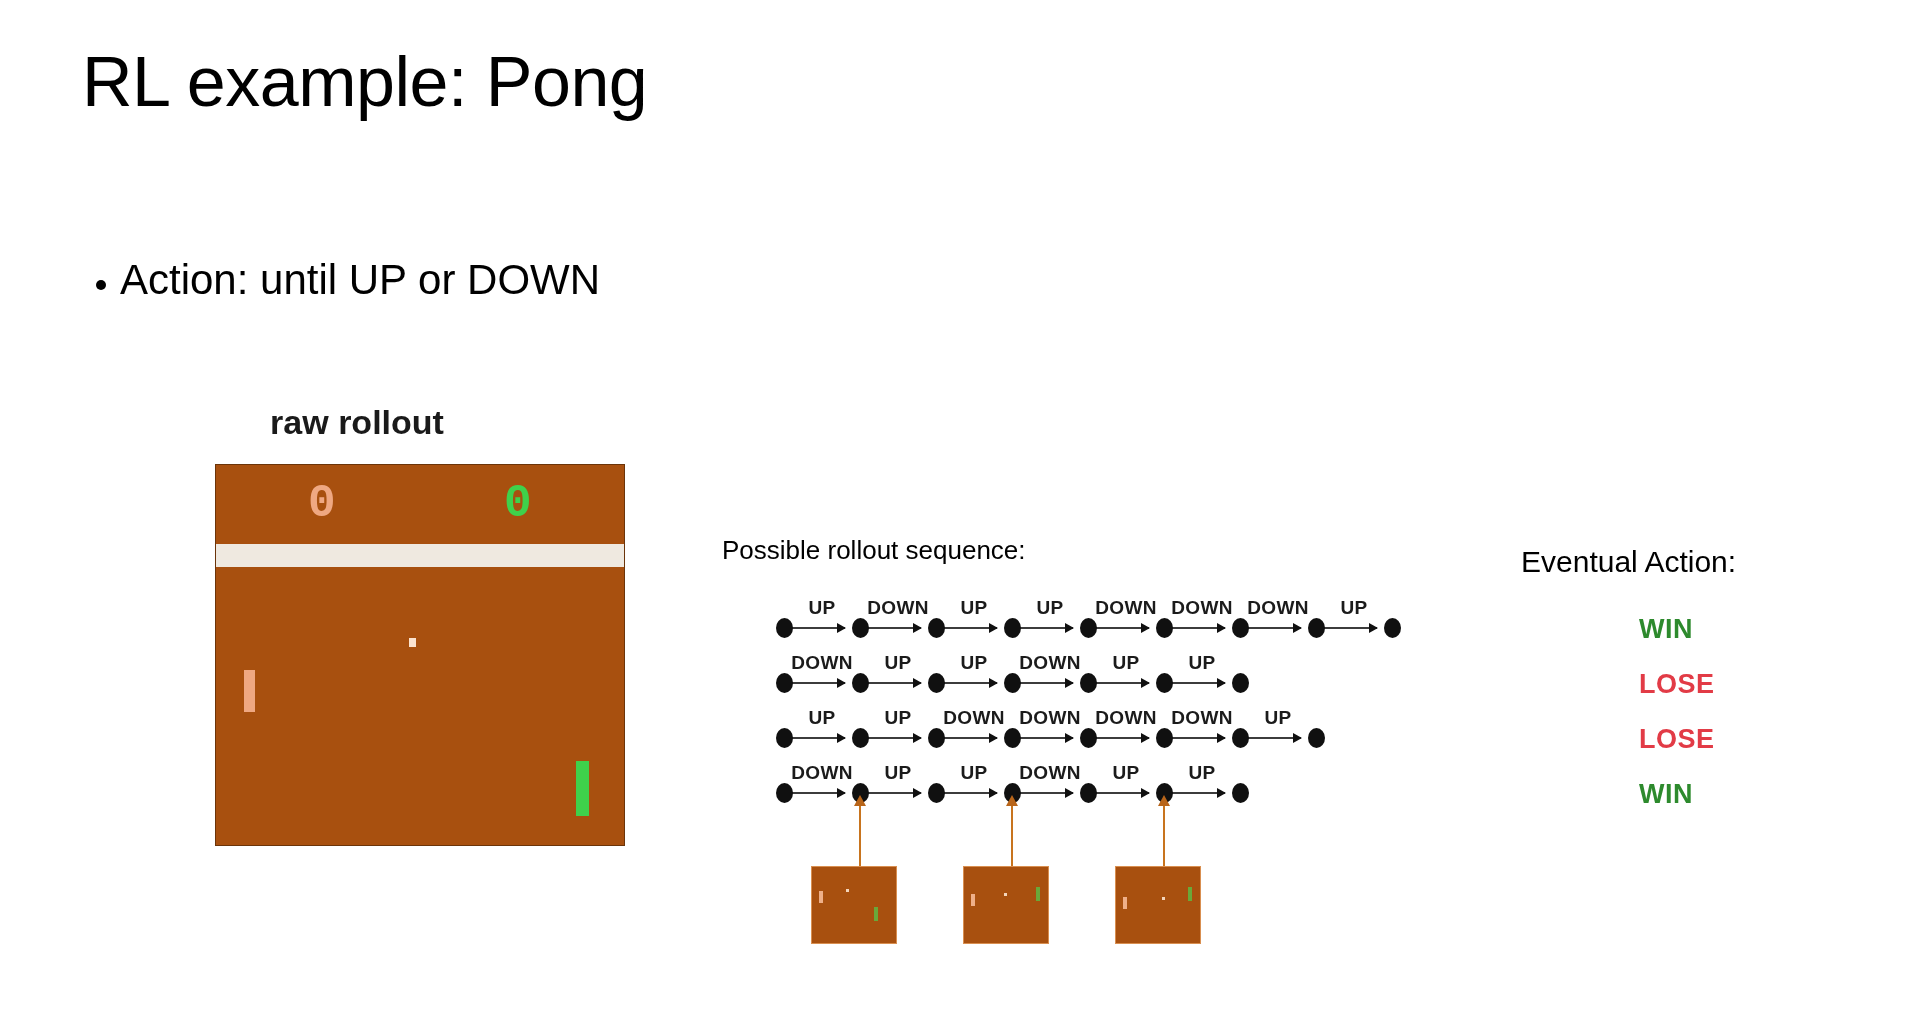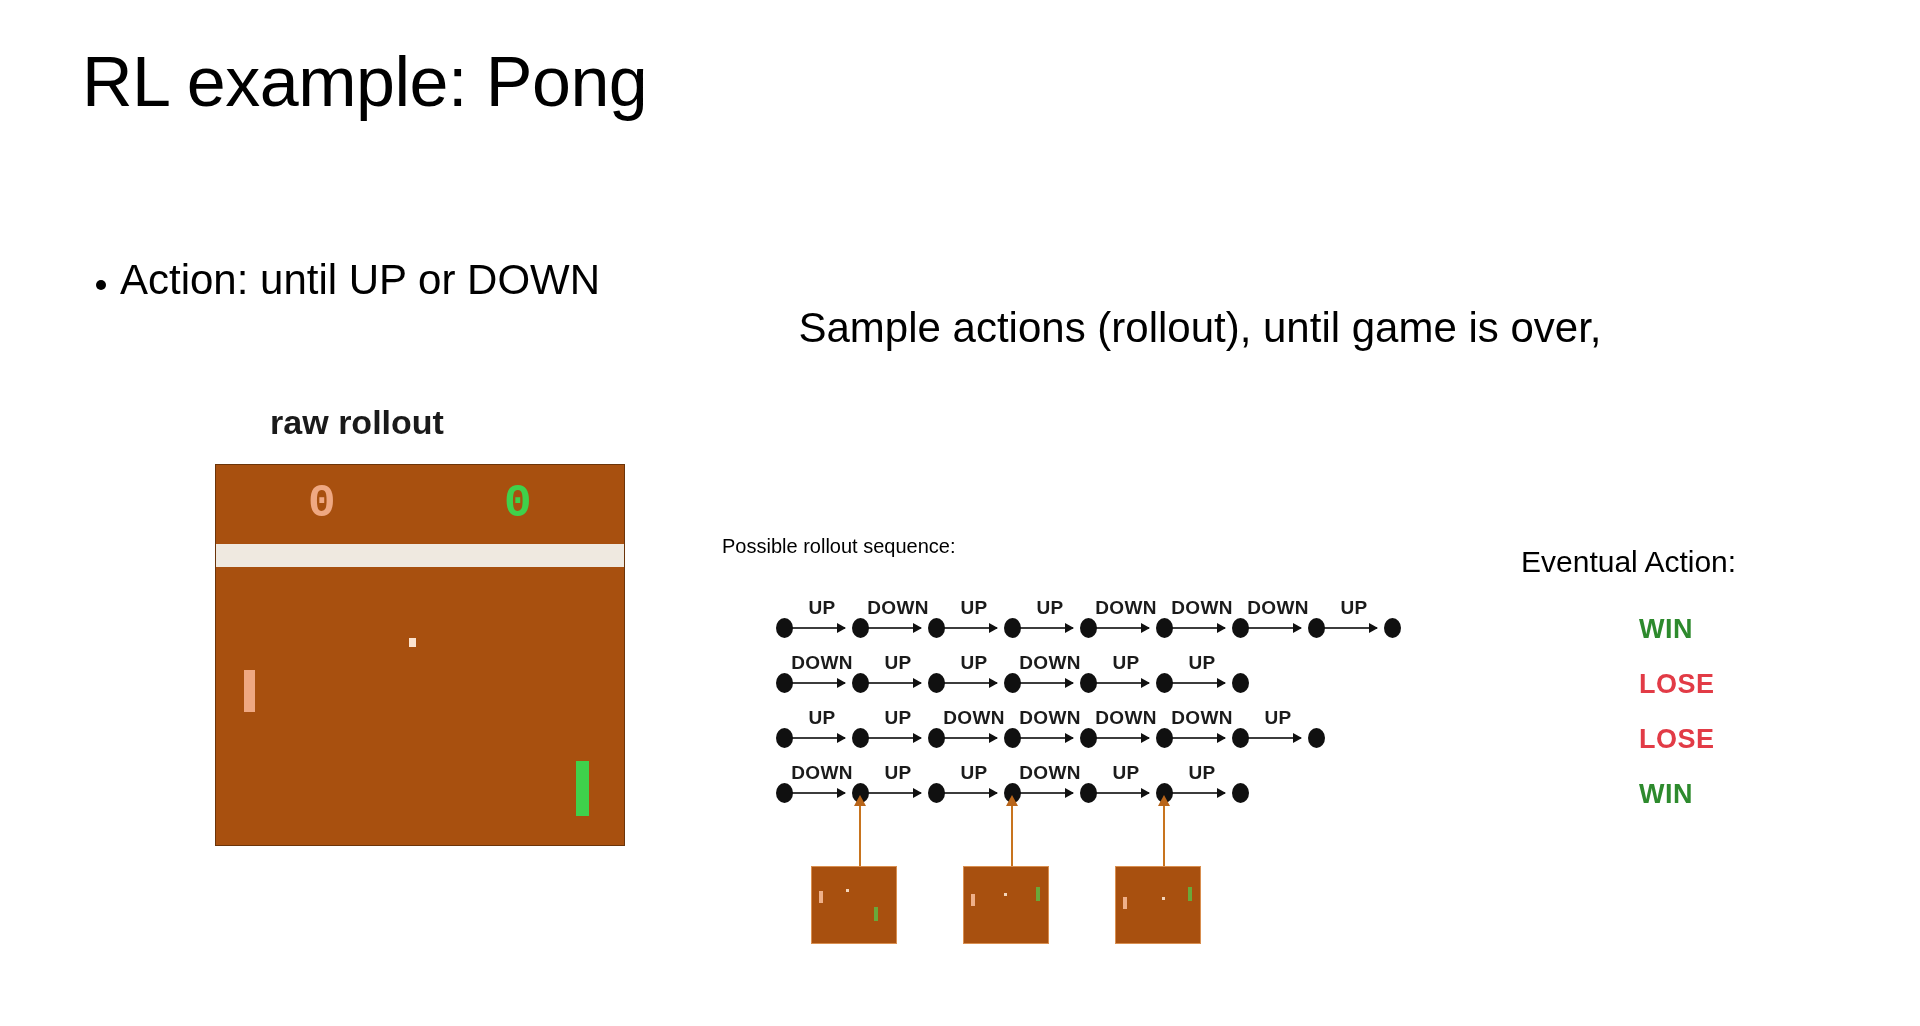--- a/index.html
+++ b/index.html
@@ -137,21 +137,21 @@
     line-height: 1.42;
     color: #000;
   }
   #rl-heading div { white-space: nowrap; }
 
   
   #rollout-label {
     position: absolute;
     left: 722px;
     top: 535px;
-    font-size: 20px;
+    font-size: 26px;
     font-weight: 400;
     white-space: nowrap;
   }
   #reward-label {
     position: absolute;
     left: 1521px;
     top: 545px;
     font-size: 30px;
     font-weight: 400;
     white-space: nowrap;
@@ -272,21 +272,20 @@
   <div class="pong-top-band"></div>
   <div class="pong-divider"></div>
   <div class="pong-score" id="pong-score-left">0</div>
   <div class="pong-score" id="pong-score-right">0</div>
   <div id="pong-paddle-left"></div>
   <div id="pong-paddle-right"></div>
   <div id="pong-ball"></div>
 </div>
 
 <div id="rl-heading">
-  <div>Sample actions (rollout), until game is over,</div>
 </div>
 
 <div id="rollout-label">Possible rollout sequence:</div>
 <div id="reward-label">Eventual Action:</div>
 
 <div id="rollout-diagram">
     <div class="rollout-row" style="top: 0px;">
       <div class="edge" style="left: 8px; width: 53px;"></div>
       <div class="edge-label" style="left: 38px;">UP</div>
       <div class="edge" style="left: 84px; width: 53px;"></div>

